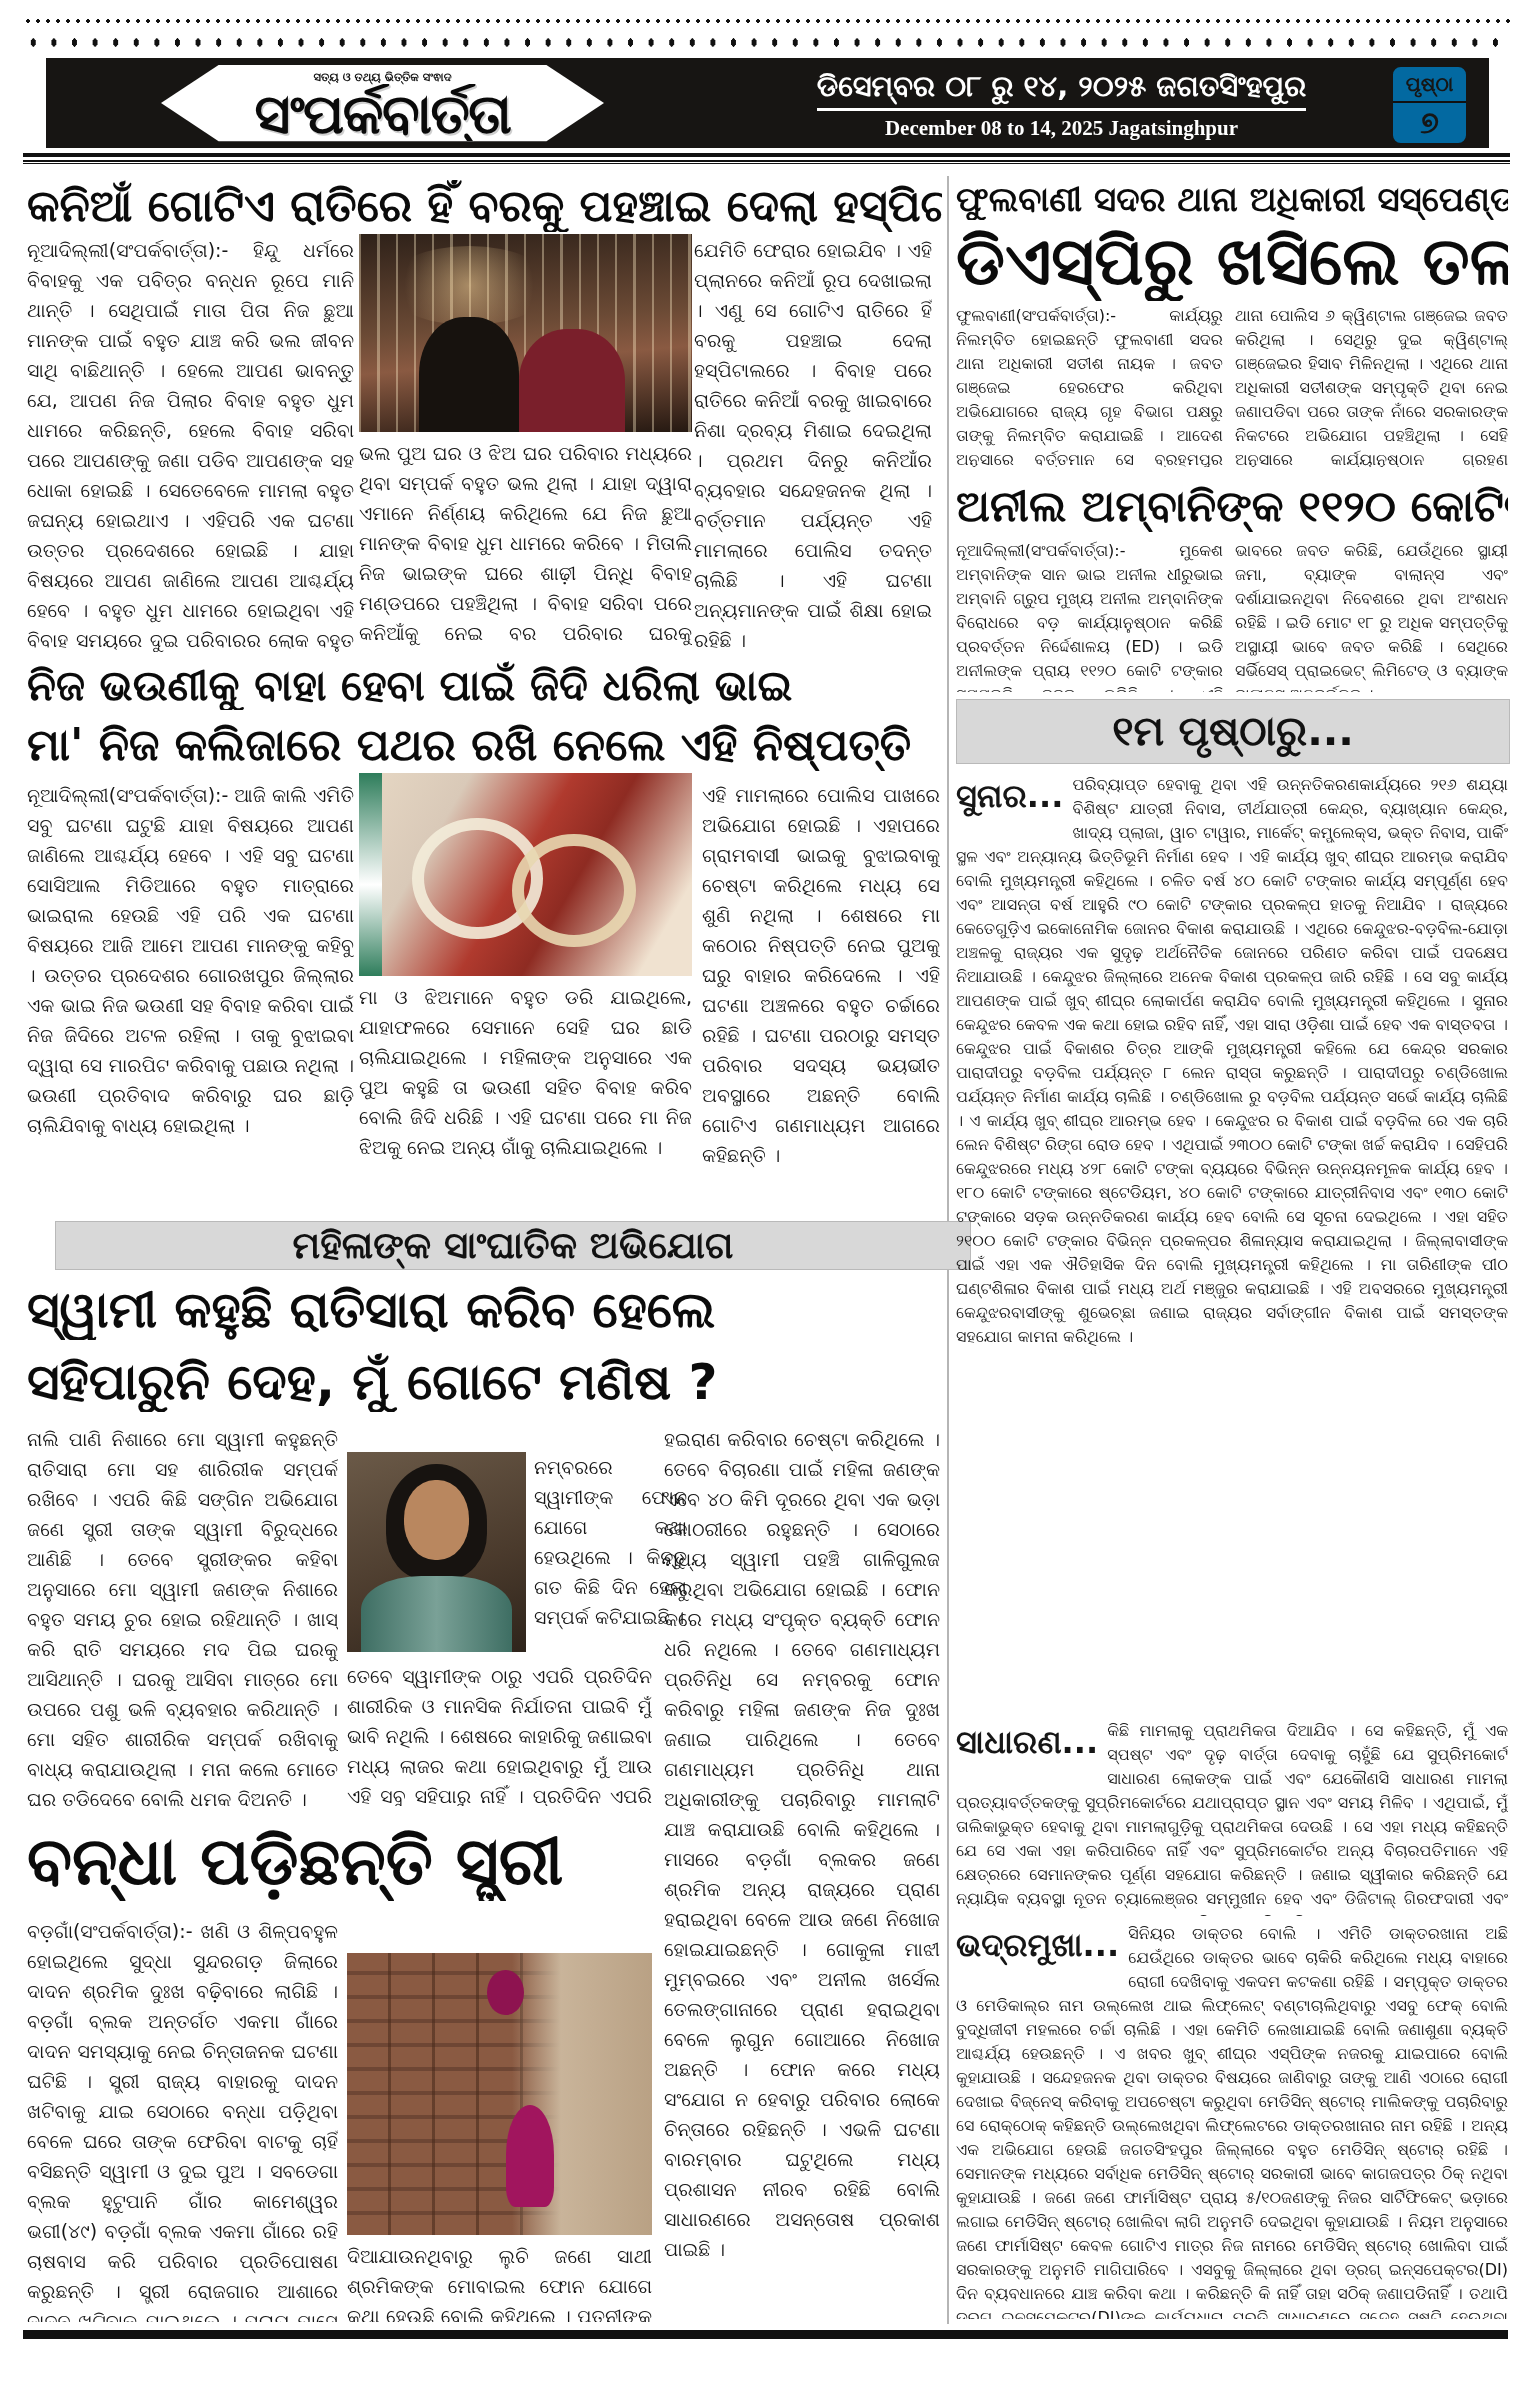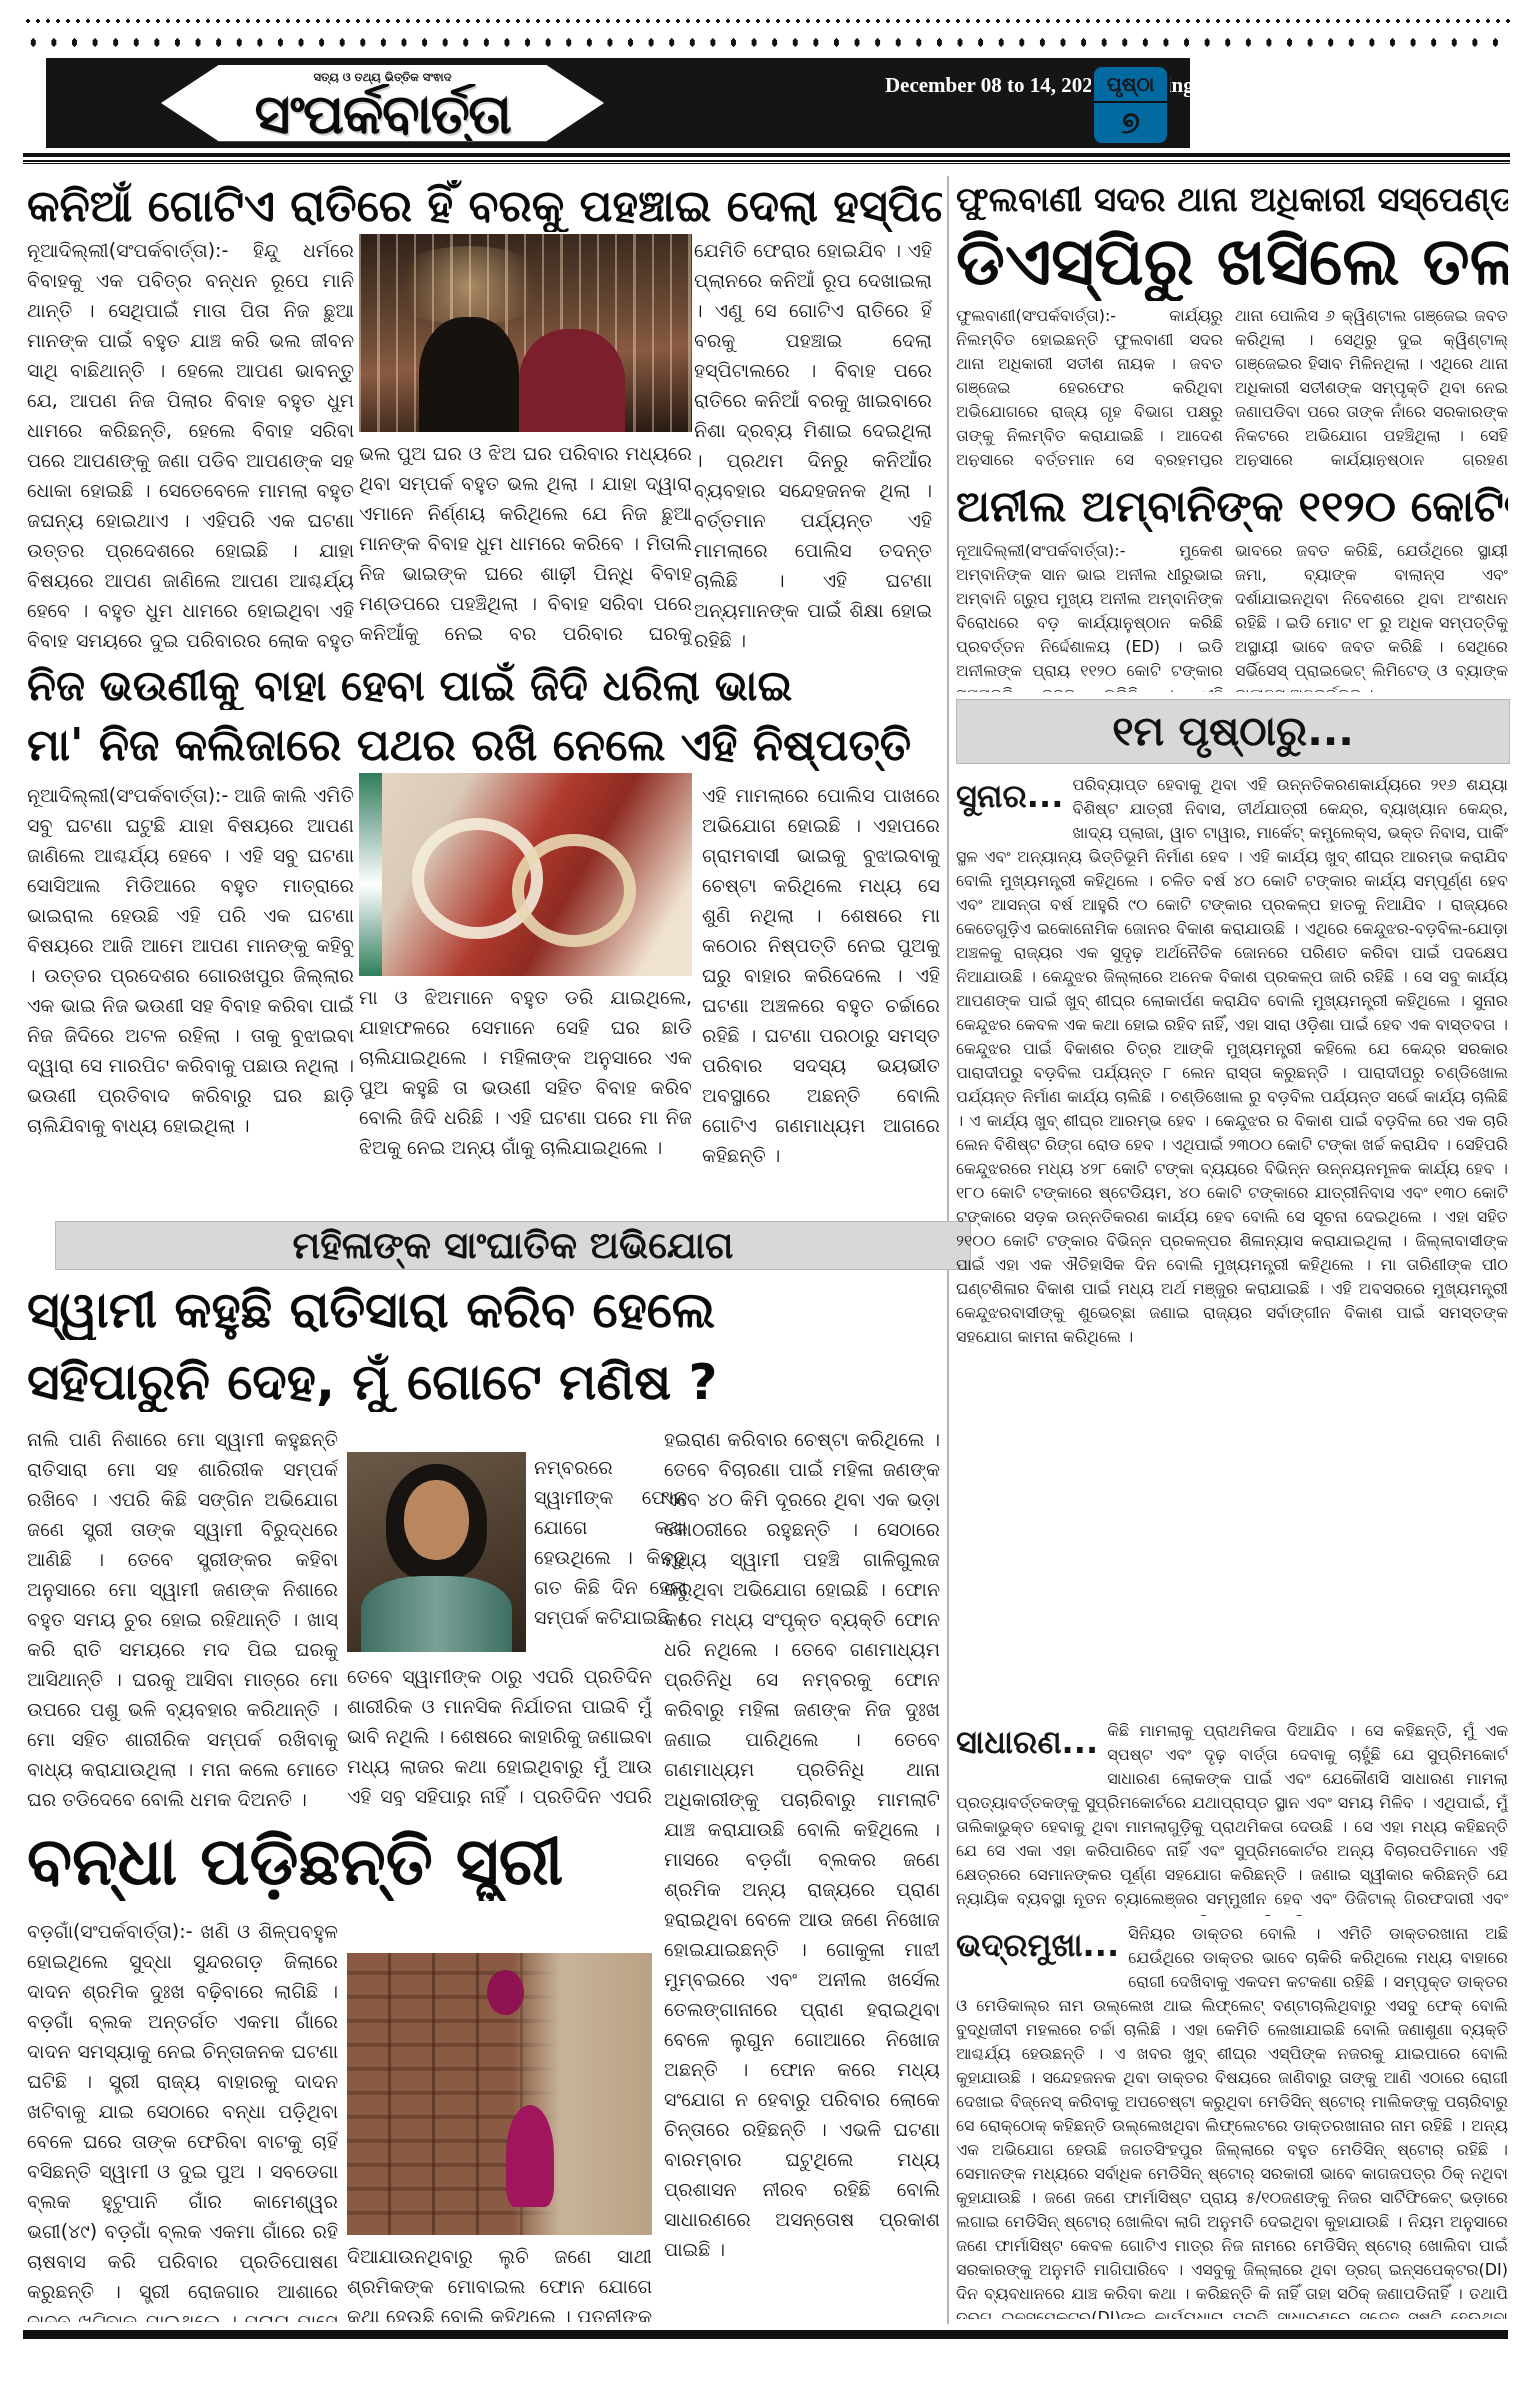--- a/index.html
+++ b/index.html
@@ -5,21 +5,21 @@
   html,body{margin:0;padding:0;background:#e8e8e8;}
   .page{position:relative;width:1533px;height:2389px;background:#ffffff;
         font-family:"DejaVu Sans",sans-serif;color:#161616;overflow:hidden;}
   .dots{position:absolute;left:23px;width:1487px;background-repeat:repeat-x;}
   .dots-small{top:18.3px;height:6.1px;
     background-image:radial-gradient(circle 2.3px at center,#111 70%,transparent 72%);
     background-size:10px 6.1px;}
   .dots-big{top:35px;height:15.3px;
     background-image:radial-gradient(ellipse 3.8px 6.1px at center,#111 70%,transparent 72%);
     background-size:20.6px 15.3px;}
-  .masthead{position:absolute;left:46px;top:58px;width:1144px;height:90px;background:#171513;}
+  .masthead{position:absolute;left:46px;top:58px;width:1443px;height:90px;background:#171513;}
   .logo-hex{position:absolute;left:115px;top:4.6px;width:443px;height:81px;background:#fff;
     clip-path:polygon(0% 50%,13% 3%,87% 3%,100% 50%,87% 97%,13% 97%);
     text-align:center;}
   .logo-tagline{margin-top:7.6px;font-size:11.5px;font-weight:bold;color:#111;}
   .logo-name{font-size:55px;font-weight:bold;color:#0a0a0a;line-height:60px;letter-spacing:-1.5px;
     text-shadow:1.5px 1.5px 0 #cfcfcf;white-space:nowrap;overflow:hidden;}
   .date-block{position:absolute;left:710px;top:10.7px;width:611px;text-align:center;color:#fff;}
   .date-odia{display:inline-block;font-size:29px;font-weight:bold;padding-bottom:4.6px;
     border-bottom:3.1px solid #fff;white-space:nowrap;}
   .date-en{font-size:21px;font-weight:bold;font-family:Liberation Serif, serif;margin-top:4.6px;white-space:nowrap;}
@@ -70,20 +70,21 @@
 
   <div class="dots dots-small"></div>
   <div class="dots dots-big"></div>
 
   <div class="masthead">
     <div class="logo-hex">
       <div class="logo-tagline">ସତ୍ୟ ଓ ତଥ୍ୟ ଭିତ୍ତିକ ସଂଵାଦ</div>
       <div class="logo-name">ସଂପର୍କବାର୍ତ୍ତା</div>
     </div>
     <div class="date-block">
+      <div><span class="date-odia">ଡିସେମ୍ବର ୦୮ ରୁ ୧୪, ୨୦୨୫ ଜଗତସିଂହପୁର</span></div>
       <div class="date-en">December 08 to 14, 2025  Jagatsinghpur</div>
     </div>
     <div class="page-badge">
       <div class="badge-label">ପୃଷ୍ଠା</div>
       <div class="badge-num">୭</div>
     </div>
   </div>
   <div class="rule" style="top:153px;height:3.8px;"></div>
   <div class="rule" style="top:160px;height:1.5px;"></div>
   <div class="rule" style="top:163px;height:0.8px;"></div>

